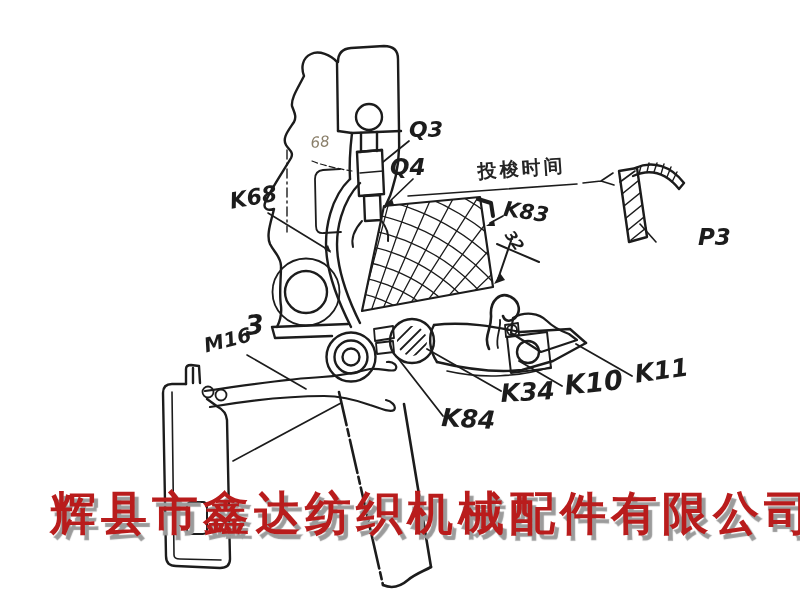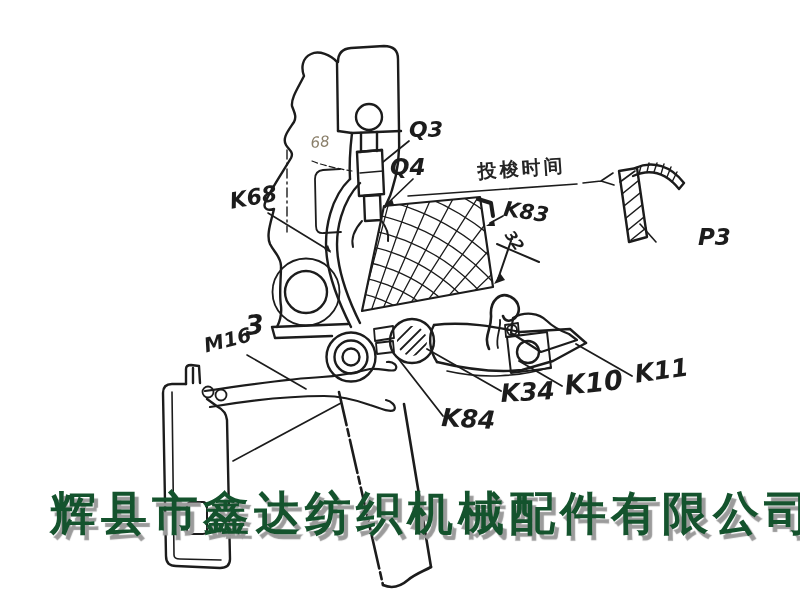--- a/index.html
+++ b/index.html
@@ -6,21 +6,21 @@
   #stage{position:relative;width:800px;height:600px;background:#ffffff;overflow:hidden;
          font-family:"DejaVu Sans",sans-serif;}
   #drawing{position:absolute;left:0;top:0;z-index:1;}
   .lbl{position:absolute;z-index:2;color:#1c1c1c;font-family:"DejaVu Sans",sans-serif;
        font-style:italic;font-weight:bold;white-space:nowrap;transform-origin:left top;line-height:1;}
   .lbl.faint{color:#8a7f6a;font-weight:normal;}
   .cjk{position:absolute;z-index:2;color:#242424;font-family:"DejaVu Sans",sans-serif;
        font-weight:600;letter-spacing:3px;white-space:nowrap;transform-origin:left top;line-height:1;}
   #watermark{position:absolute;z-index:3;left:50px;top:486px;width:720px;
        font-family:"Liberation Serif",serif;font-weight:bold;font-size:46px;line-height:1.2;
-       letter-spacing:5px;color:#14532d;text-shadow:4px 5px 1px #9b9b9b;white-space:nowrap;}
+       letter-spacing:5px;color:#b91c1c;text-shadow:4px 5px 1px #9b9b9b;white-space:nowrap;}
 </style>
 </head>
 <body>
 
 <div id="stage">
 
   <svg id="drawing" width="800" height="600" viewBox="0 0 800 600">
     <defs>
       <clipPath id="meshClip">
           <polygon points="384,206 480,197 493,287 362,311"></polygon>

